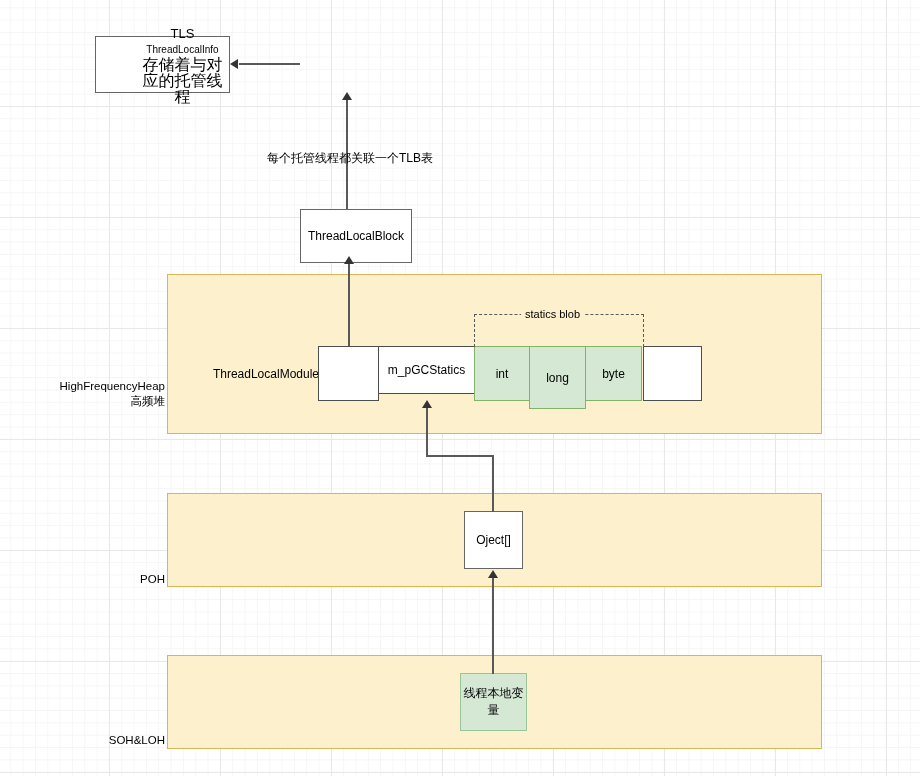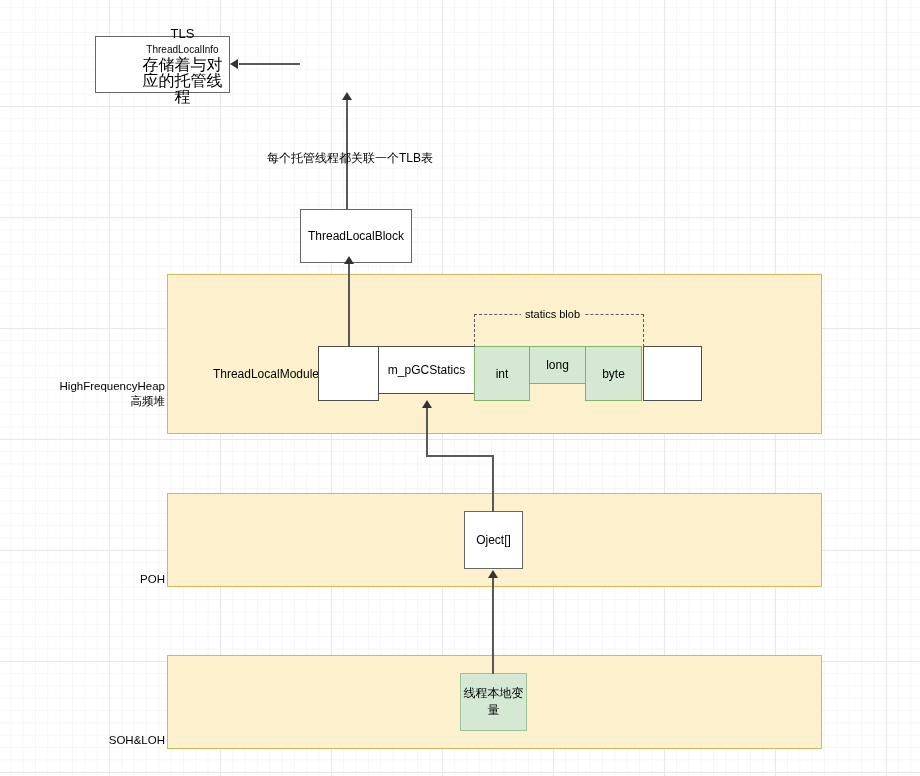--- a/index.html
+++ b/index.html
@@ -158,21 +158,21 @@
 
   <div class="cell" style="left:318px;top:346px;width:61px;height:55px;">
     <span></span>
   </div>
   <div class="cell" style="left:378px;top:346px;width:97px;height:48px;text-align:center;">
     <span>m_pGCStatics</span>
   </div>
   <div class="cell green" style="left:474px;top:346px;width:56px;height:55px;">
     <span>int</span>
   </div>
-  <div class="cell green" style="left:529px;top:346px;width:57px;height:38px;">
+  <div class="cell green" style="left:529px;top:346px;width:57px;height:63px;">
     <span>long</span>
   </div>
   <div class="cell green" style="left:585px;top:346px;width:57px;height:55px;">
     <span>byte</span>
   </div>
   <div class="cell" style="left:643px;top:346px;width:59px;height:55px;">
     <span></span>
   </div>
 
   <div class="dashbracket" style="left:474px;top:314px;width:170px;height:33px;"></div>

